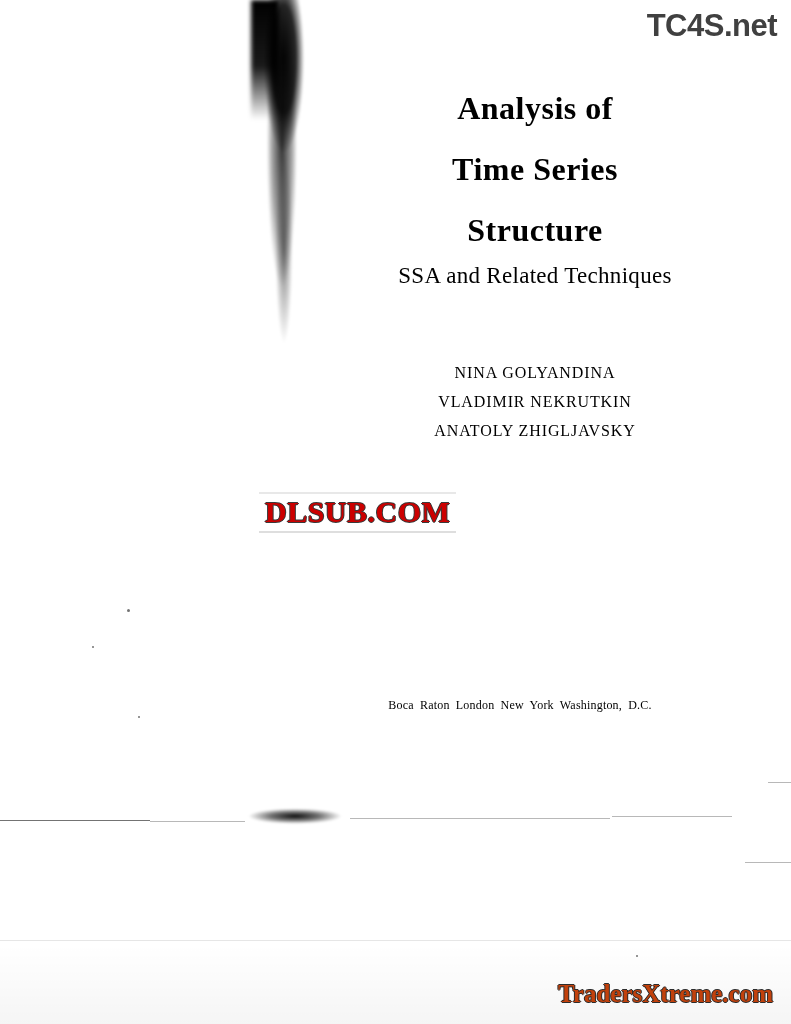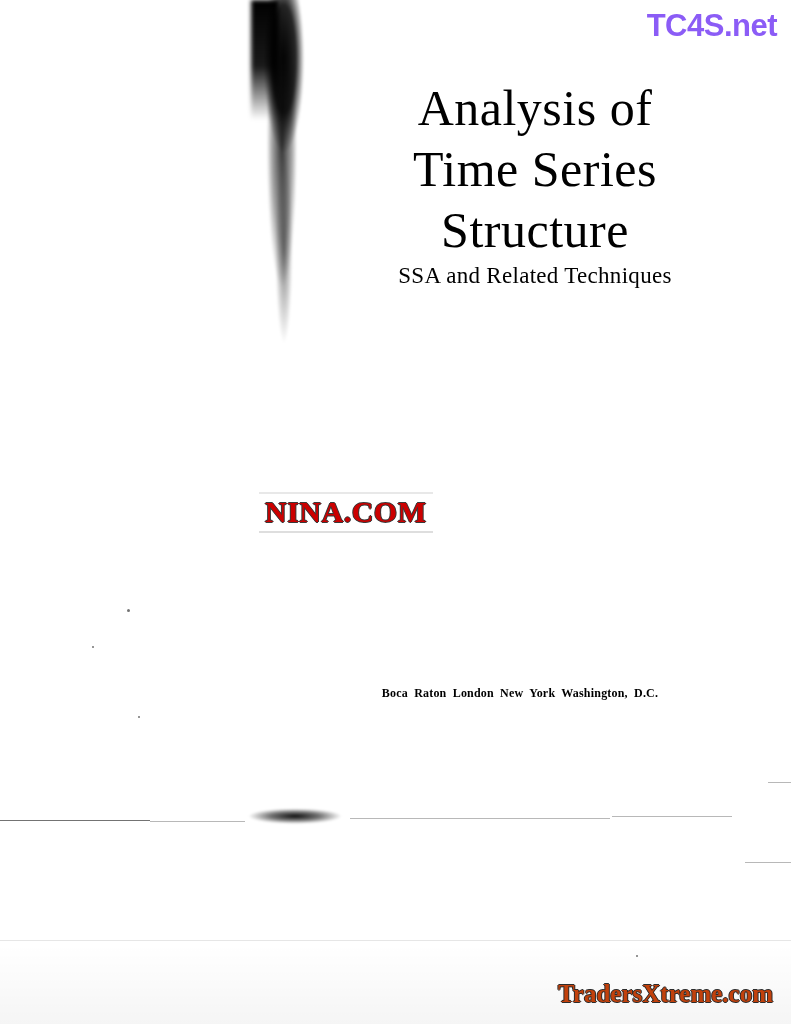--- a/index.html
+++ b/index.html
@@ -18,21 +18,21 @@
 
   
   .wm-top-right {
     position: absolute;
     top: 8px;
     right: 14px;
     font-family: "Liberation Sans", sans-serif;
     font-weight: bold;
     font-size: 31px;
     letter-spacing: -0.5px;
-    color: #8b5cf6;
+    color: #404040;
     text-shadow: 1px 1px 0 rgba(255,255,255,0.9);
   }
 
   .wm-center {
     position: absolute;
     top: 492px;
     left: 259px;
     font-family: "Liberation Serif", serif;
     font-weight: bold;
     font-size: 30px;
@@ -71,23 +71,23 @@
   }
 
   .title-block {
     position: absolute;
     top: 78px;
     left: 300px;
     width: 470px;
     text-align: center;
   }
   .title-line {
-    font-size: 50px;
+    font-size: 32px;
     line-height: 61px;
-    font-weight: normal;
+    font-weight: bold;
     letter-spacing: 0.5px;
   }
   .subtitle {
     margin-top: 2px;
     font-size: 23px;
     letter-spacing: 0.3px;
   }
 
   .authors {
     position: absolute;
@@ -108,24 +108,24 @@
     width: 500px;
     text-align: center;
   }
   .publisher-name {
     font-family: "Liberation Sans", sans-serif;
     font-size: 17px;
     font-weight: bold;
     letter-spacing: 0.4px;
   }
   .publisher-cities {
-    margin-top: 8px;
+    margin-top: 20px;
     font-family: "Liberation Serif", serif;
     font-size: 12px;
-    font-weight: bold;
+    font-weight: normal;
     letter-spacing: 0.2px;
     word-spacing: 3px;
   }
 
   
   .smudge {
     position: absolute;
     top: -4px;
     left: 232px;
     width: 104px;
@@ -187,20 +187,25 @@
   <div class="smudge"></div>
   <div class="smudge-core"></div>
 
   <div class="title-block">
     <div class="title-line">Analysis of</div>
     <div class="title-line">Time Series</div>
     <div class="title-line">Structure</div>
     <div class="subtitle">SSA and Related Techniques</div>
   </div>
 
+  <div class="authors">
+    <div>NINA GOLYANDINA</div>
+    <div>VLADIMIR NEKRUTKIN</div>
+    <div>ANATOLY ZHIGLJAVSKY</div>
+  </div>
 
   <div class="publisher">
     <div class="publisher-cities">Boca Raton   London   New York   Washington, D.C.</div>
   </div>
 
   <div class="speck" style="top:609px;left:127px;width:3px;height:3px;"></div>
   <div class="speck" style="top:646px;left:92px;width:2px;height:2px;"></div>
   <div class="speck" style="top:716px;left:138px;width:2px;height:2px;"></div>
   <div class="speck" style="top:955px;left:636px;width:2px;height:2px;"></div>
 
@@ -211,14 +216,14 @@
   <div class="hline faint" style="top:818px;left:350px;width:260px;"></div>
   <div class="hline faint" style="top:816px;left:612px;width:120px;"></div>
   <div class="hline faint" style="top:782px;left:768px;width:23px;"></div>
   <div class="hline faint" style="top:862px;left:745px;width:46px;"></div>
   <div class="hline faint" style="top:940px;left:0px;width:791px;opacity:0.35;"></div>
 
   <div class="edge-shade-bottom"></div>
 </div>
 
 <div class="wm-top-right">TC4S.net</div>
-<div class="wm-center">NINA.COM</div>
+<div class="wm-center">DLSUB.COM</div>
 <div class="wm-bottom-right">TradersXtreme.com</div>
 
 </body></html>

